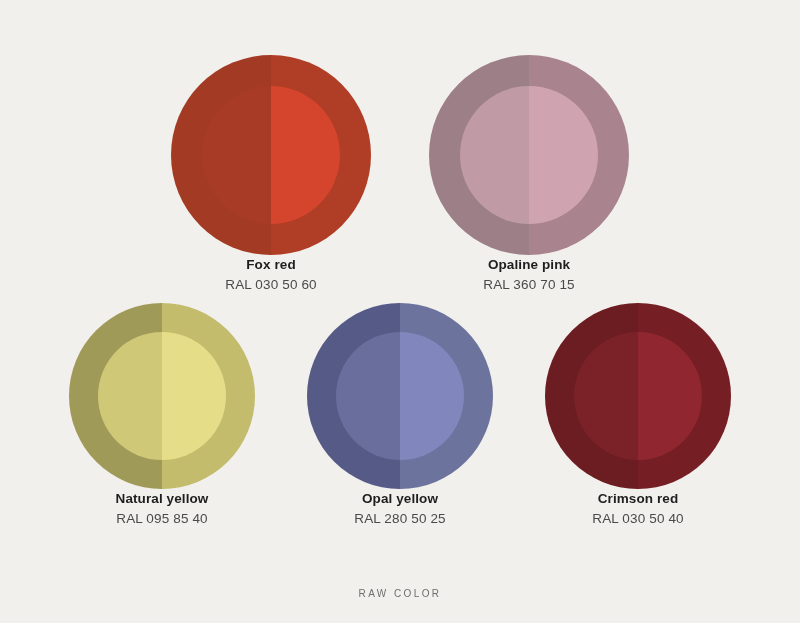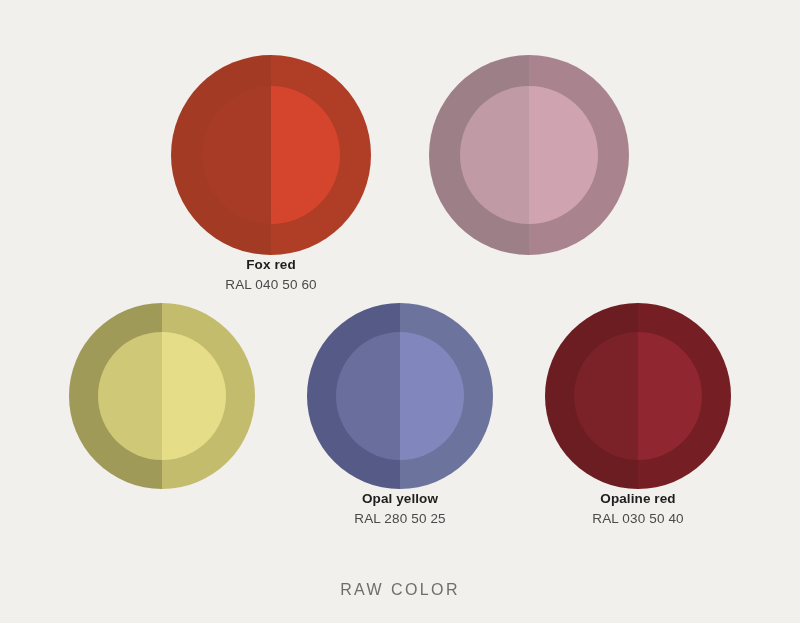--- a/index.html
+++ b/index.html
@@ -117,21 +117,21 @@
     display: block;
   }
 
   
   #footer-brand {
     position: absolute;
     left: 0;
     right: 0;
     bottom: 24px;
     text-align: center;
-    font-size: 16px;
+    font-size: 10px;
     letter-spacing: 2.4px;
     color: #6E6E6E;
     font-weight: normal;
   }
 </style>
 </head>
 <body style="background: rgb(242, 240, 237);">
 
 <div id="palette-board">
 
@@ -143,52 +143,60 @@
           <div class="half left" style="background: rgb(163, 58, 35);"></div>
           <div class="half right" style="background: rgb(176, 61, 37);"></div>
         </div>
         <div class="disc-inner">
           <div class="half left" style="background: rgb(168, 59, 37);"></div>
           <div class="half right" style="background: rgb(213, 69, 46);"></div>
         </div>
       </div>
       <div class="caption">
         <span class="swatch-name">Fox red</span>
-        <span class="swatch-code">RAL 040 50 60</span>
+        <span class="swatch-code">RAL 030 50 60</span>
       </div>
     </div>
 
     <div class="swatch">
       <div class="disc-wrap">
         <div class="disc">
           <div class="half left" style="background: rgb(156, 127, 135);"></div>
           <div class="half right" style="background: rgb(169, 132, 143);"></div>
         </div>
         <div class="disc-inner">
           <div class="half left" style="background: rgb(192, 154, 164);"></div>
           <div class="half right" style="background: rgb(207, 163, 175);"></div>
         </div>
       </div>
+      <div class="caption">
+        <span class="swatch-name">Opaline pink</span>
+        <span class="swatch-code">RAL 360 70 15</span>
+      </div>
     </div>
 
   </div>
 
   <div class="swatch-row" id="row-bottom">
 
     <div class="swatch">
       <div class="disc-wrap">
         <div class="disc">
           <div class="half left" style="background: rgb(160, 154, 88);"></div>
           <div class="half right" style="background: rgb(196, 188, 109);"></div>
         </div>
         <div class="disc-inner">
           <div class="half left" style="background: rgb(207, 200, 119);"></div>
           <div class="half right" style="background: rgb(229, 221, 136);"></div>
         </div>
       </div>
+      <div class="caption">
+        <span class="swatch-name">Natural yellow</span>
+        <span class="swatch-code">RAL 095 85 40</span>
+      </div>
     </div>
 
     <div class="swatch">
       <div class="disc-wrap">
         <div class="disc">
           <div class="half left" style="background: rgb(86, 90, 134);"></div>
           <div class="half right" style="background: rgb(108, 115, 156);"></div>
         </div>
         <div class="disc-inner">
           <div class="half left" style="background: rgb(106, 110, 156);"></div>
@@ -206,21 +214,21 @@
         <div class="disc">
           <div class="half left" style="background: rgb(107, 29, 34);"></div>
           <div class="half right" style="background: rgb(117, 31, 36);"></div>
         </div>
         <div class="disc-inner">
           <div class="half left" style="background: rgb(123, 33, 40);"></div>
           <div class="half right" style="background: rgb(143, 38, 48);"></div>
         </div>
       </div>
       <div class="caption">
-        <span class="swatch-name">Opaline red</span>
+        <span class="swatch-name">Crimson red</span>
         <span class="swatch-code">RAL 030 50 40</span>
       </div>
     </div>
 
   </div>
 
   <div id="footer-brand">RAW COLOR</div>
 
 </div>
 

